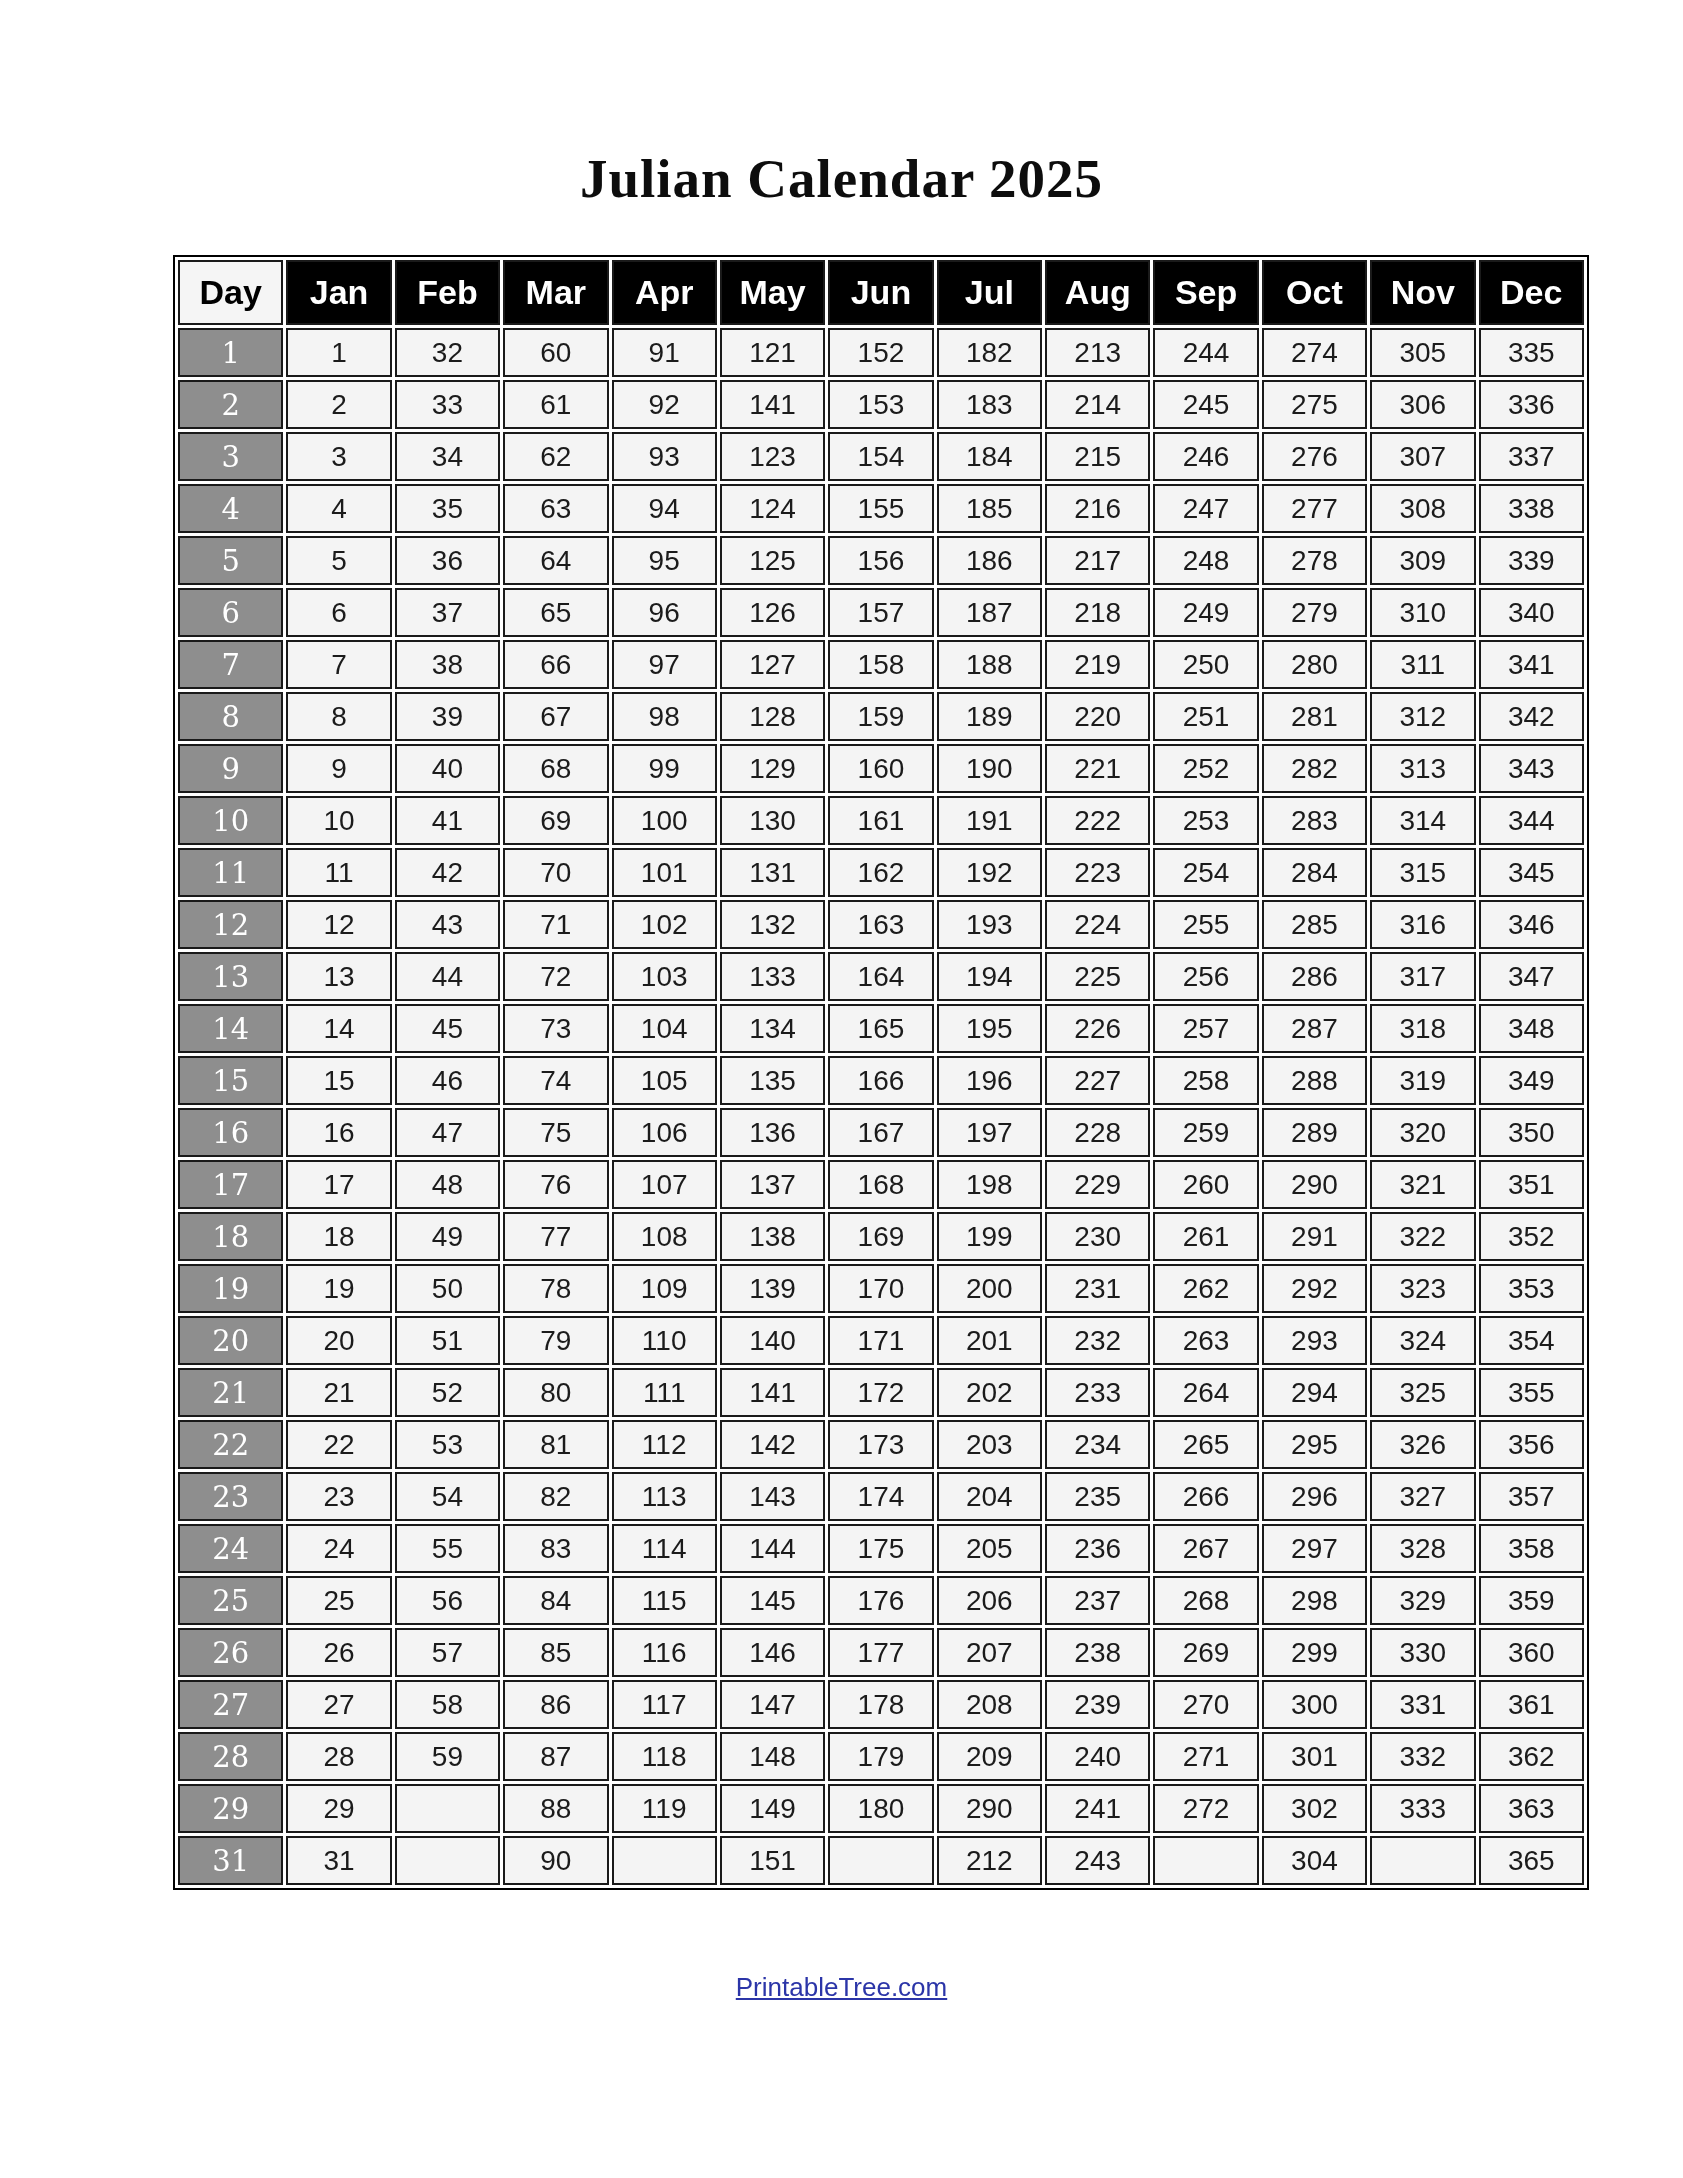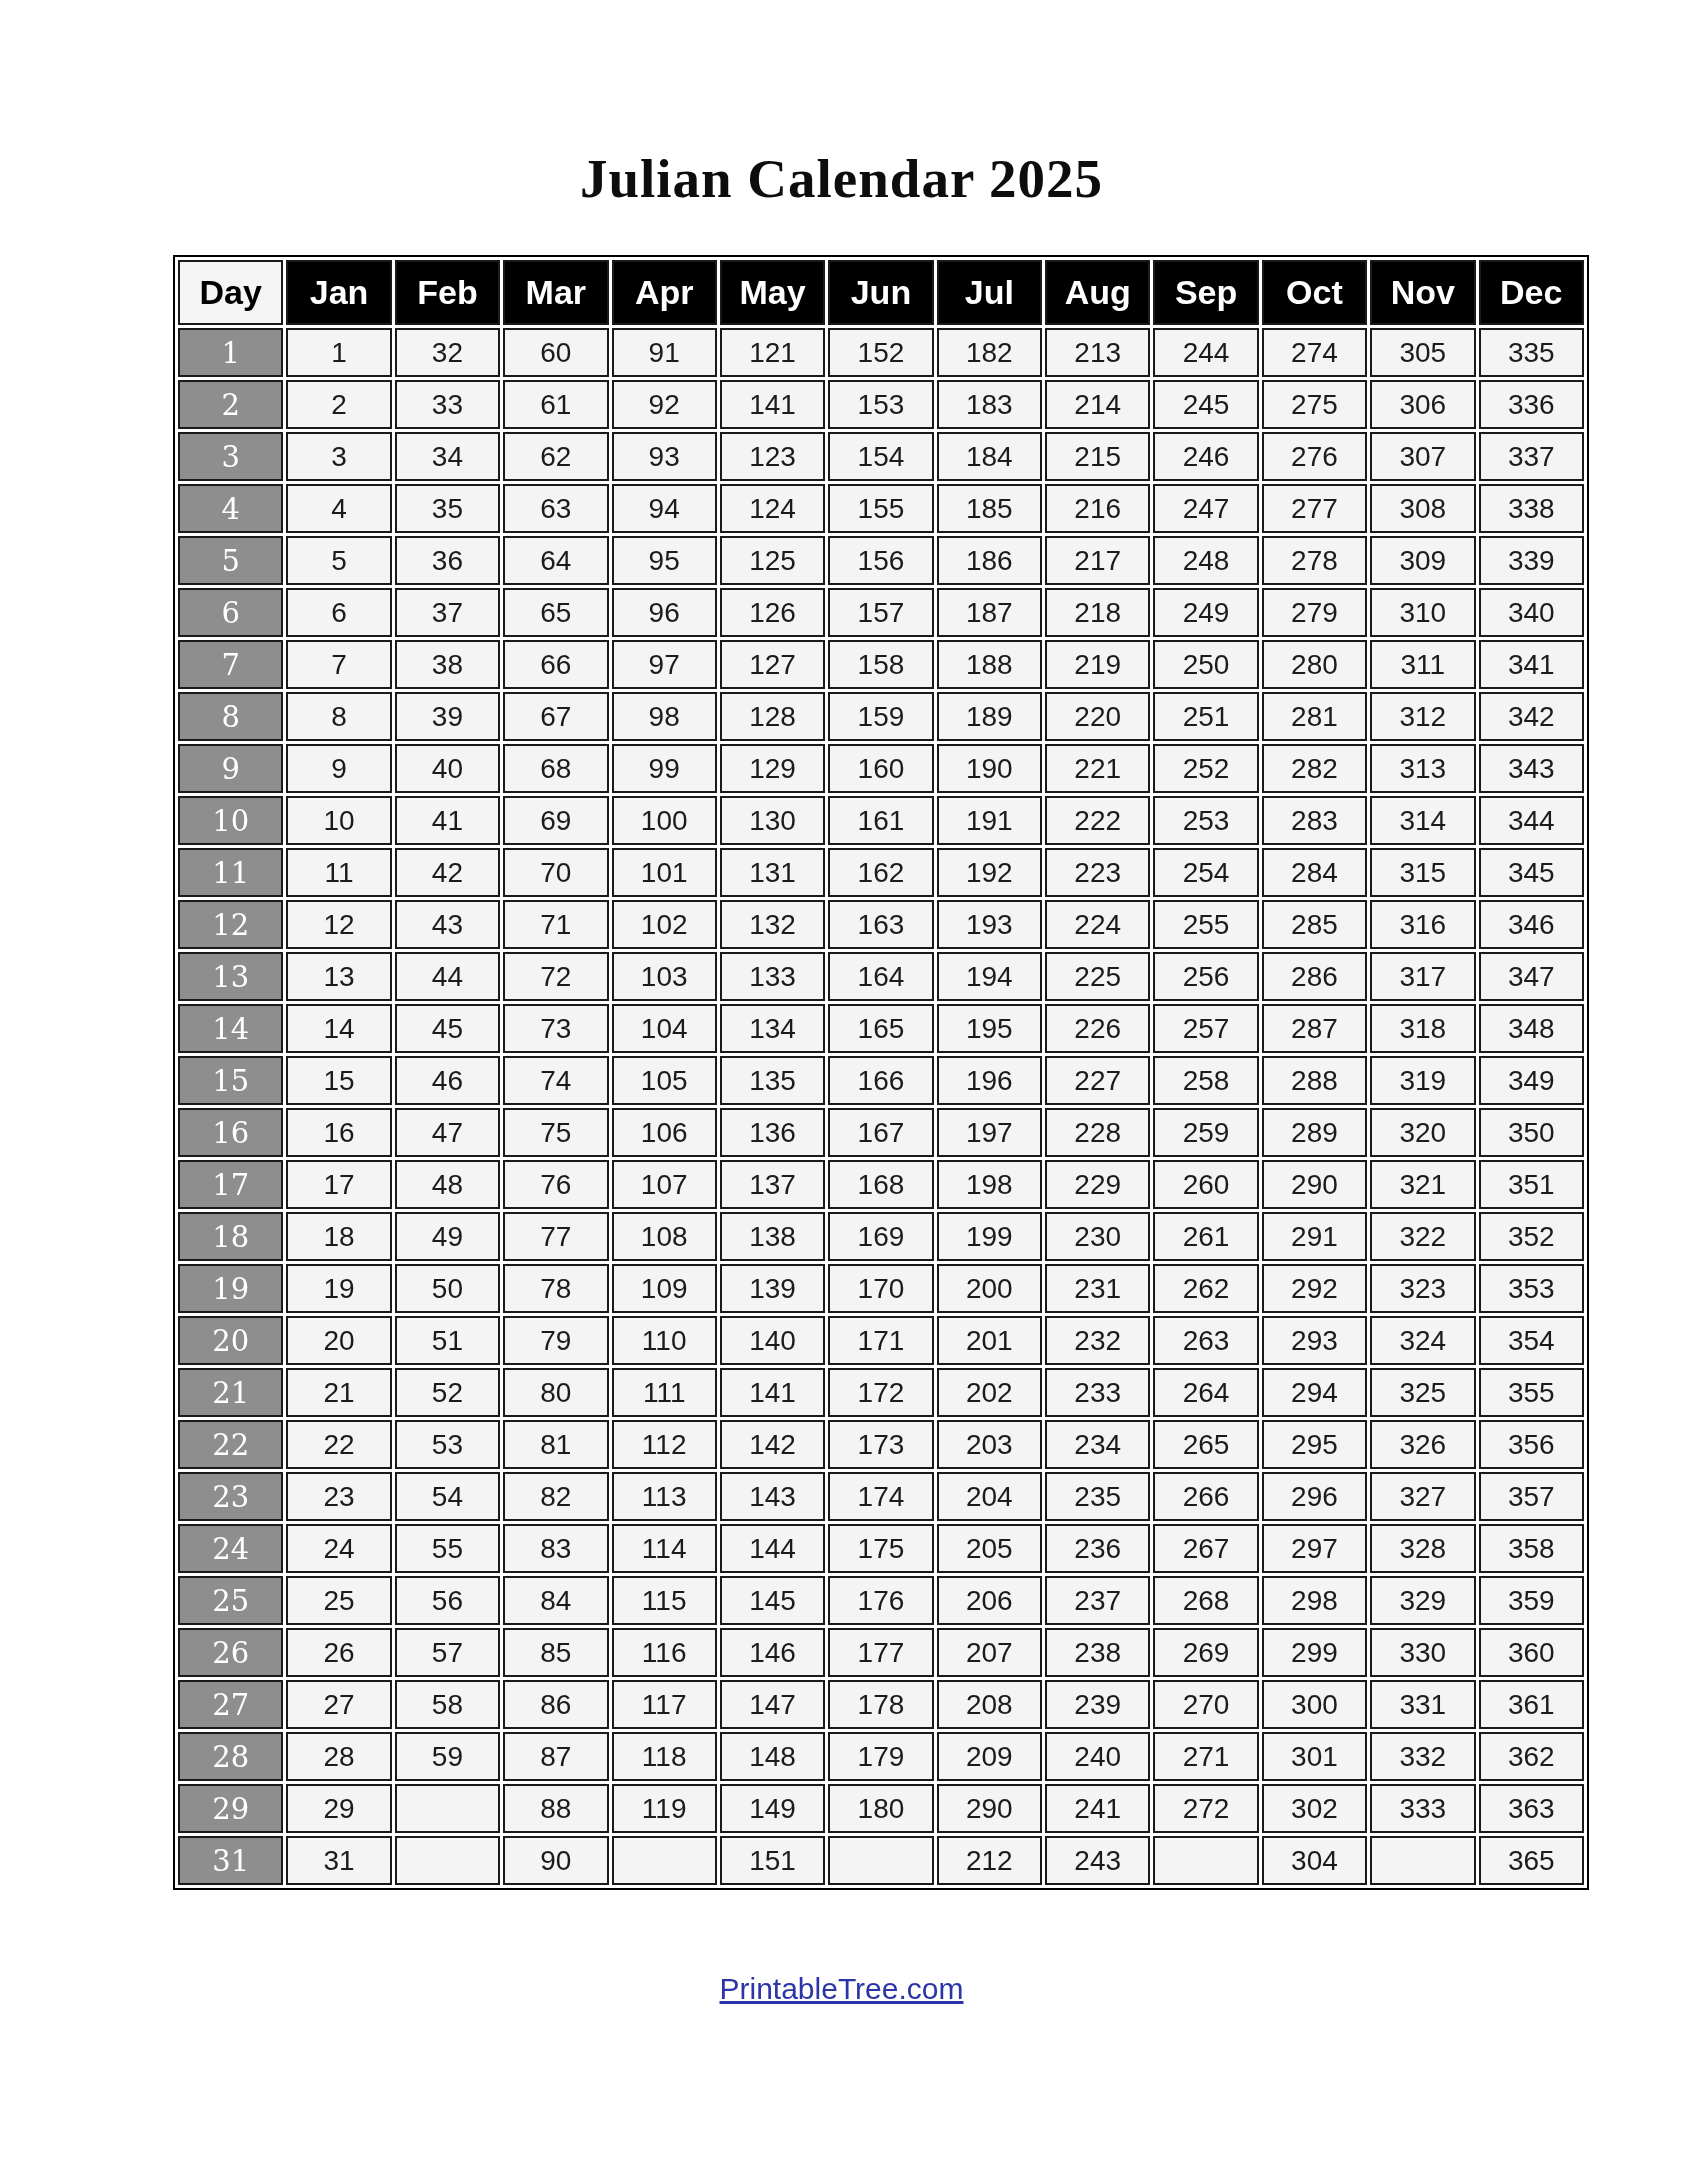--- a/index.html
+++ b/index.html
@@ -81,21 +81,21 @@
   }
   .footer {
     position: absolute;
     top: 1972px;
     left: 0;
     width: 1683px;
     text-align: center;
   }
   .footer a {
     font-family: "Liberation Sans", sans-serif;
-    font-size: 30px;
+    font-size: 26px;
     color: var(--link, #2b35a8);
     cursor: pointer;
   }
 </style>
 </head>
 <body>
 
 <h1 class="page-title">Julian Calendar 2025</h1>
 
 <div class="calendar-wrap">

